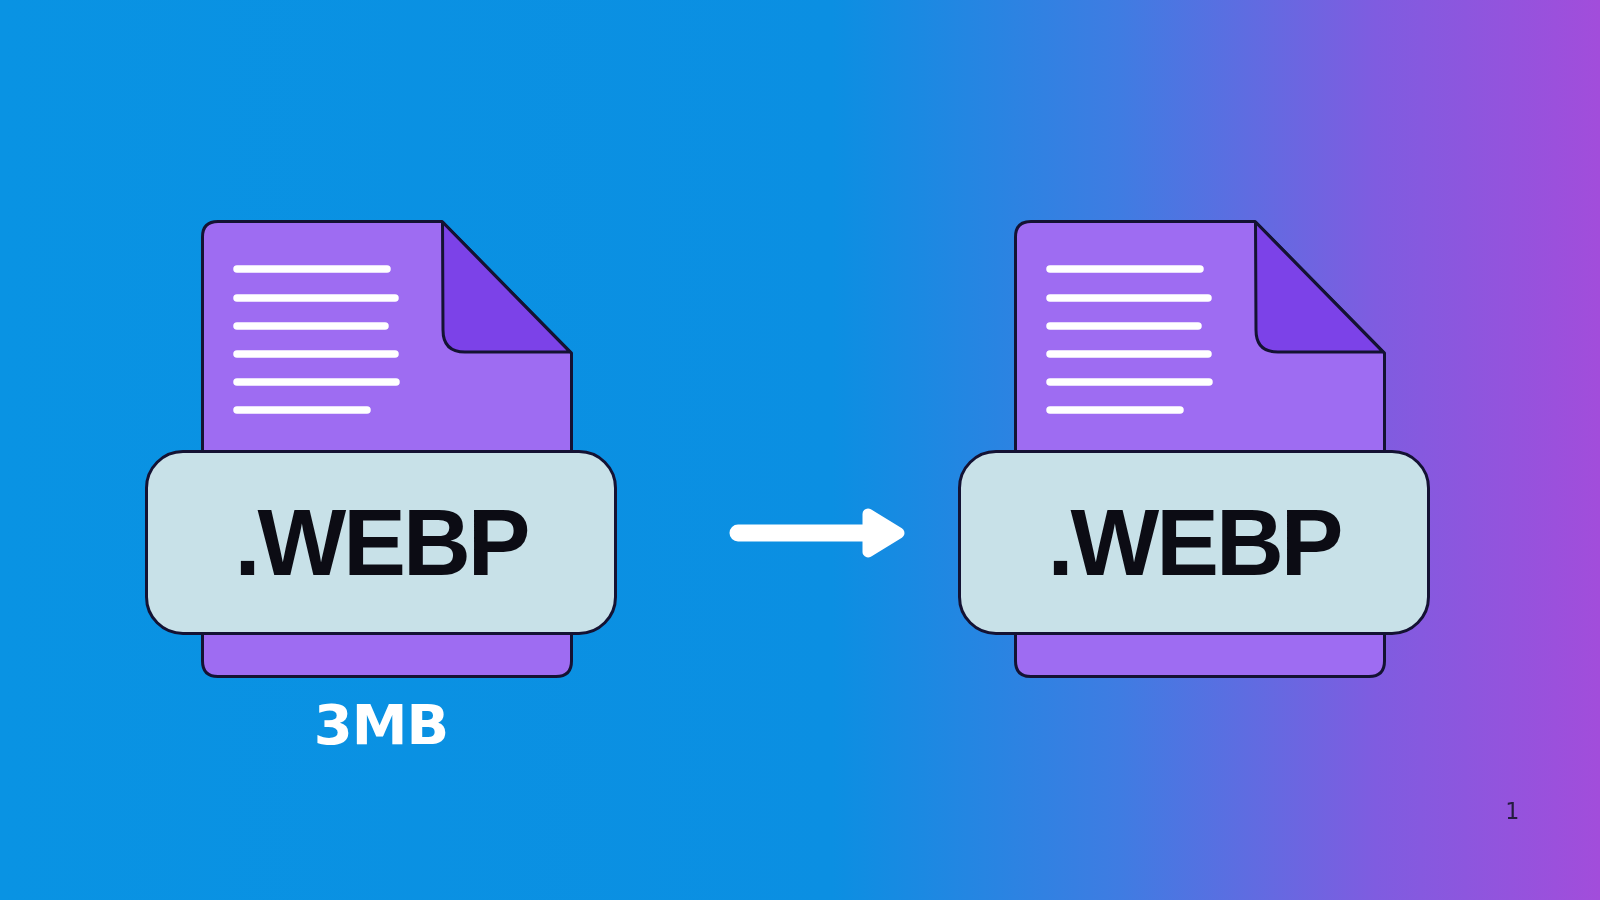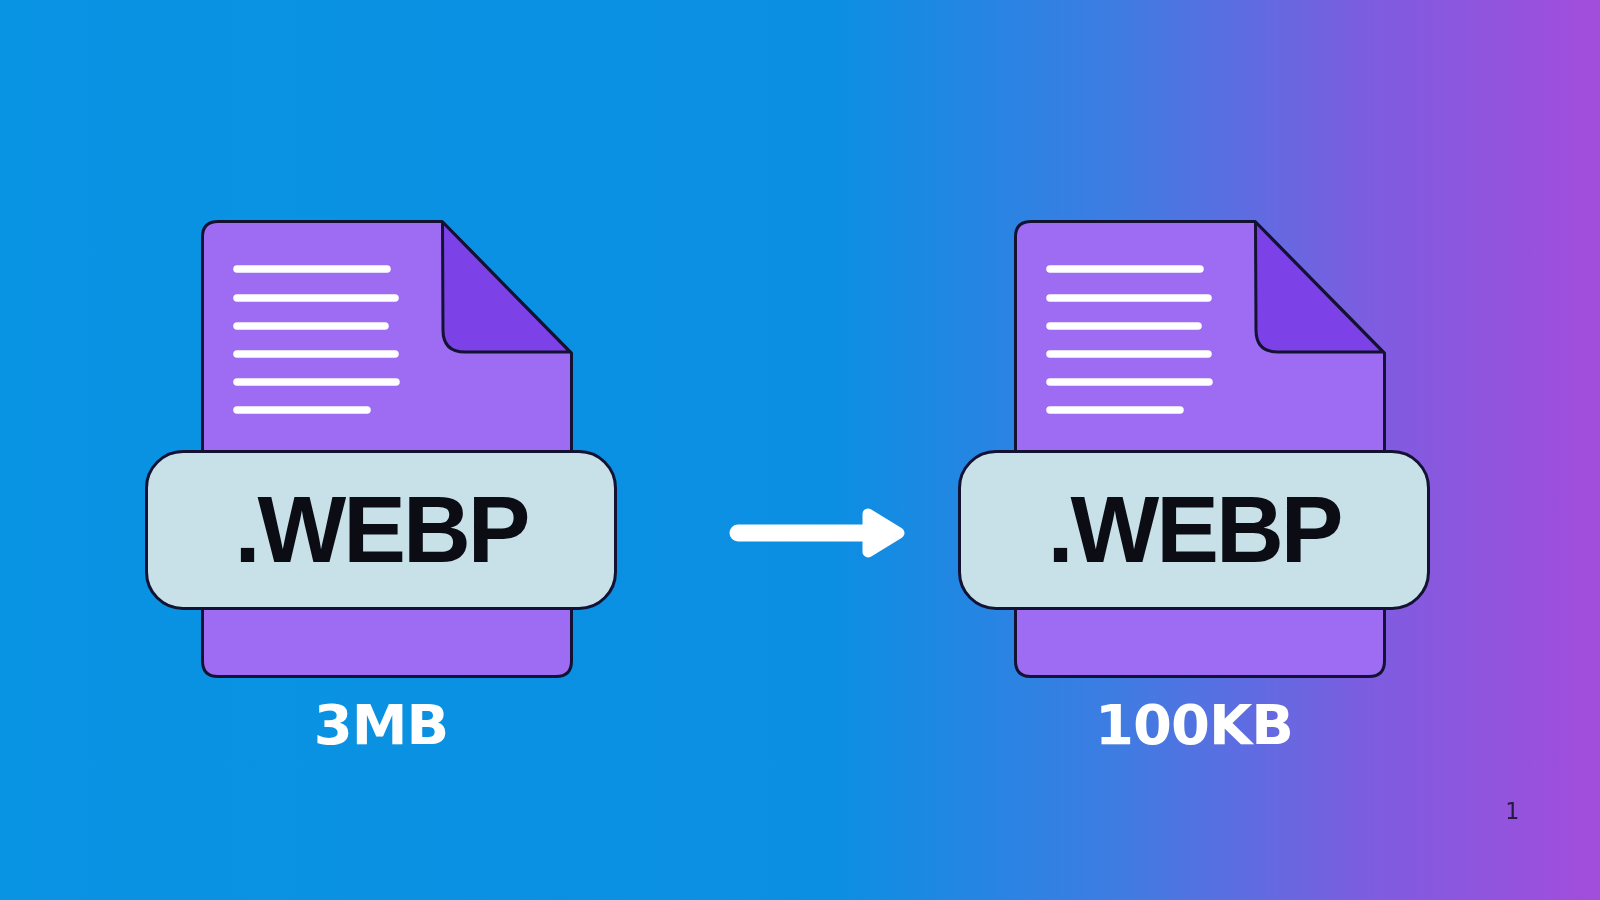--- a/index.html
+++ b/index.html
@@ -16,21 +16,21 @@
   body{width:1600px;height:900px;overflow:hidden;font-family:"Liberation Sans",sans-serif;}
   .scene{
     position:relative;width:1600px;height:900px;
     background:linear-gradient(90deg,#0993e3 0%,#0b8fe2 52%,#3f7ce2 70%,#7f5ce0 86%,#a24ddb 100%);
   }
   .file-card{position:absolute;top:220px;width:472px;height:570px;}
   .card-source{left:145px;}
   .card-result{left:958px;}
   .doc{position:absolute;left:56px;top:0;width:372px;height:458px;}
   .ext-label{
-    position:absolute;left:0;top:230px;width:472px;height:160px;box-sizing:border-box;
+    position:absolute;left:0;top:230px;width:472px;height:185px;box-sizing:border-box;
     background:var(--label-bg);border:3px solid var(--outline);border-radius:38px;
     display:flex;align-items:center;justify-content:center;
   }
   .ext-label span{
     font-family:"Liberation Sans",sans-serif;font-weight:700;font-size:94px;
     letter-spacing:-3px;color:var(--label-text);line-height:1;
   }
   .size-label{
     position:absolute;left:0;top:476px;width:100%;text-align:center;
     font-family:"DejaVu Sans",sans-serif;font-weight:700;font-size:56px;
@@ -80,18 +80,17 @@
         <line x1="36" y1="78" x2="194" y2="78"></line>
         <line x1="36" y1="106" x2="184" y2="106"></line>
         <line x1="36" y1="134" x2="194" y2="134"></line>
         <line x1="36" y1="162" x2="195" y2="162"></line>
         <line x1="36" y1="190" x2="166" y2="190"></line>
       </g>
     </svg>
     <div class="ext-label">
       <span>.WEBP</span>
     </div>
-    <div class="size-label">100KB</div>
   </div>
 
   <div class="page-number">1</div>
 
 </div>
 
 </body></html>

